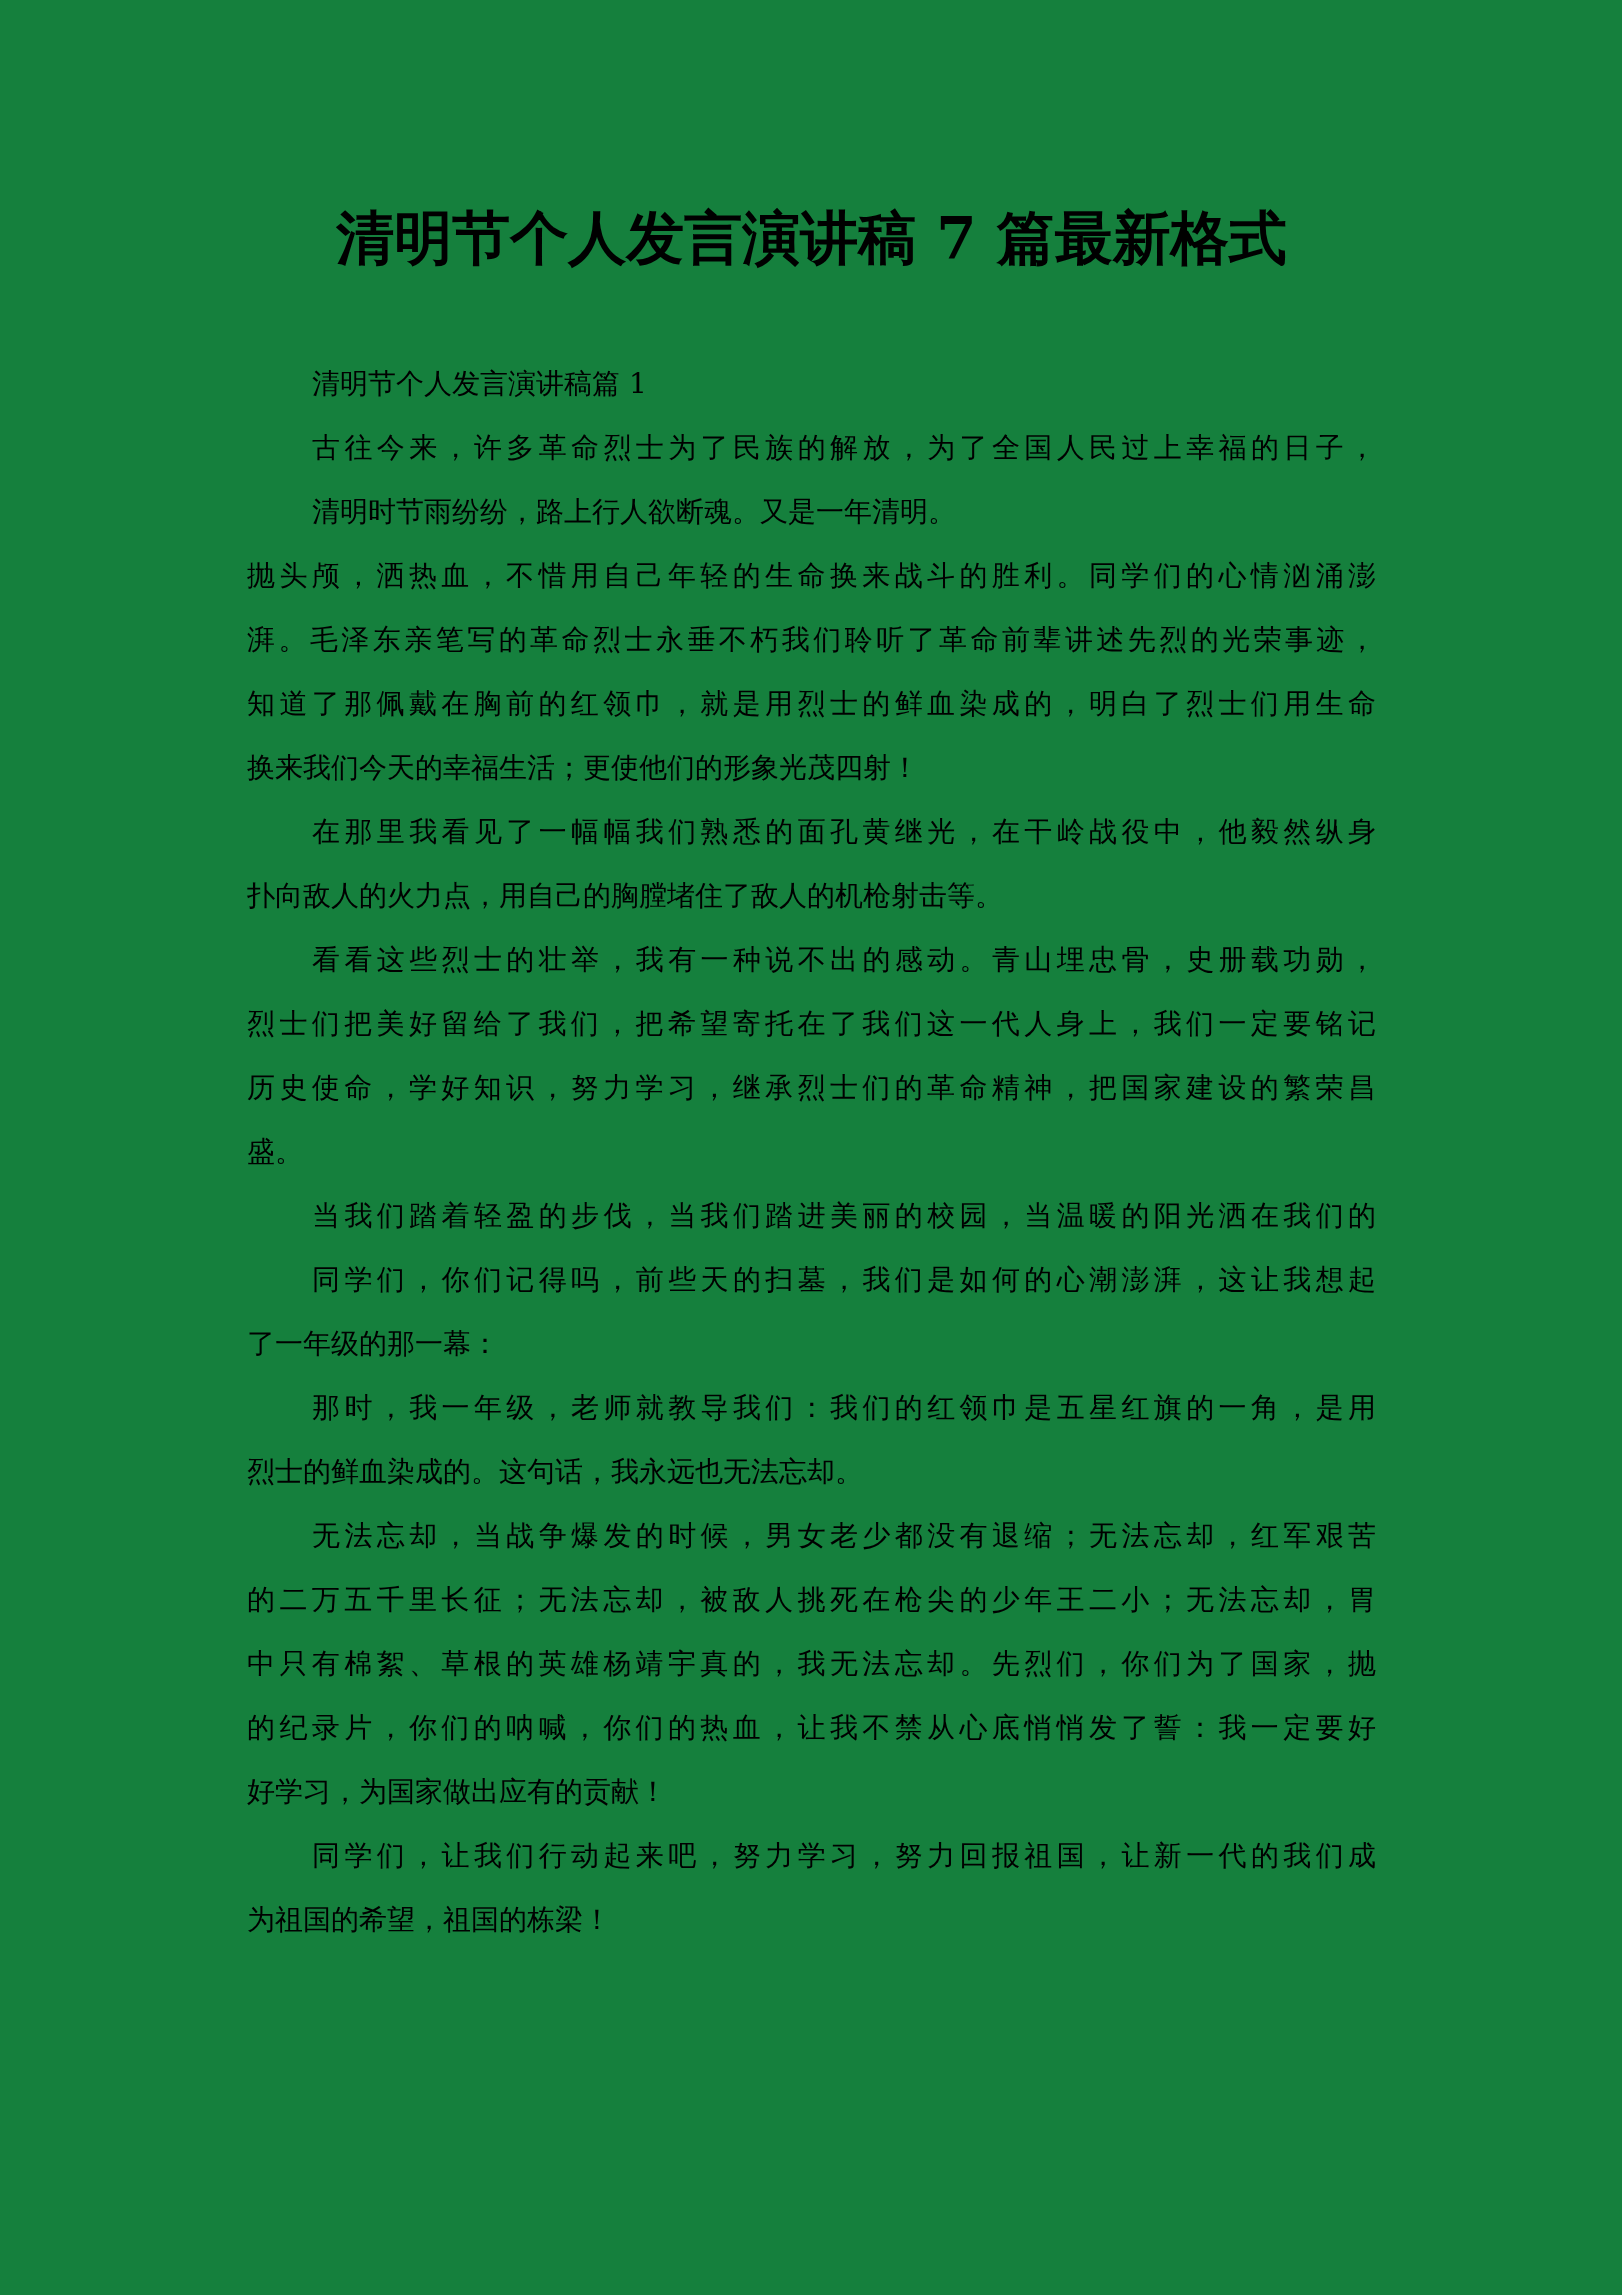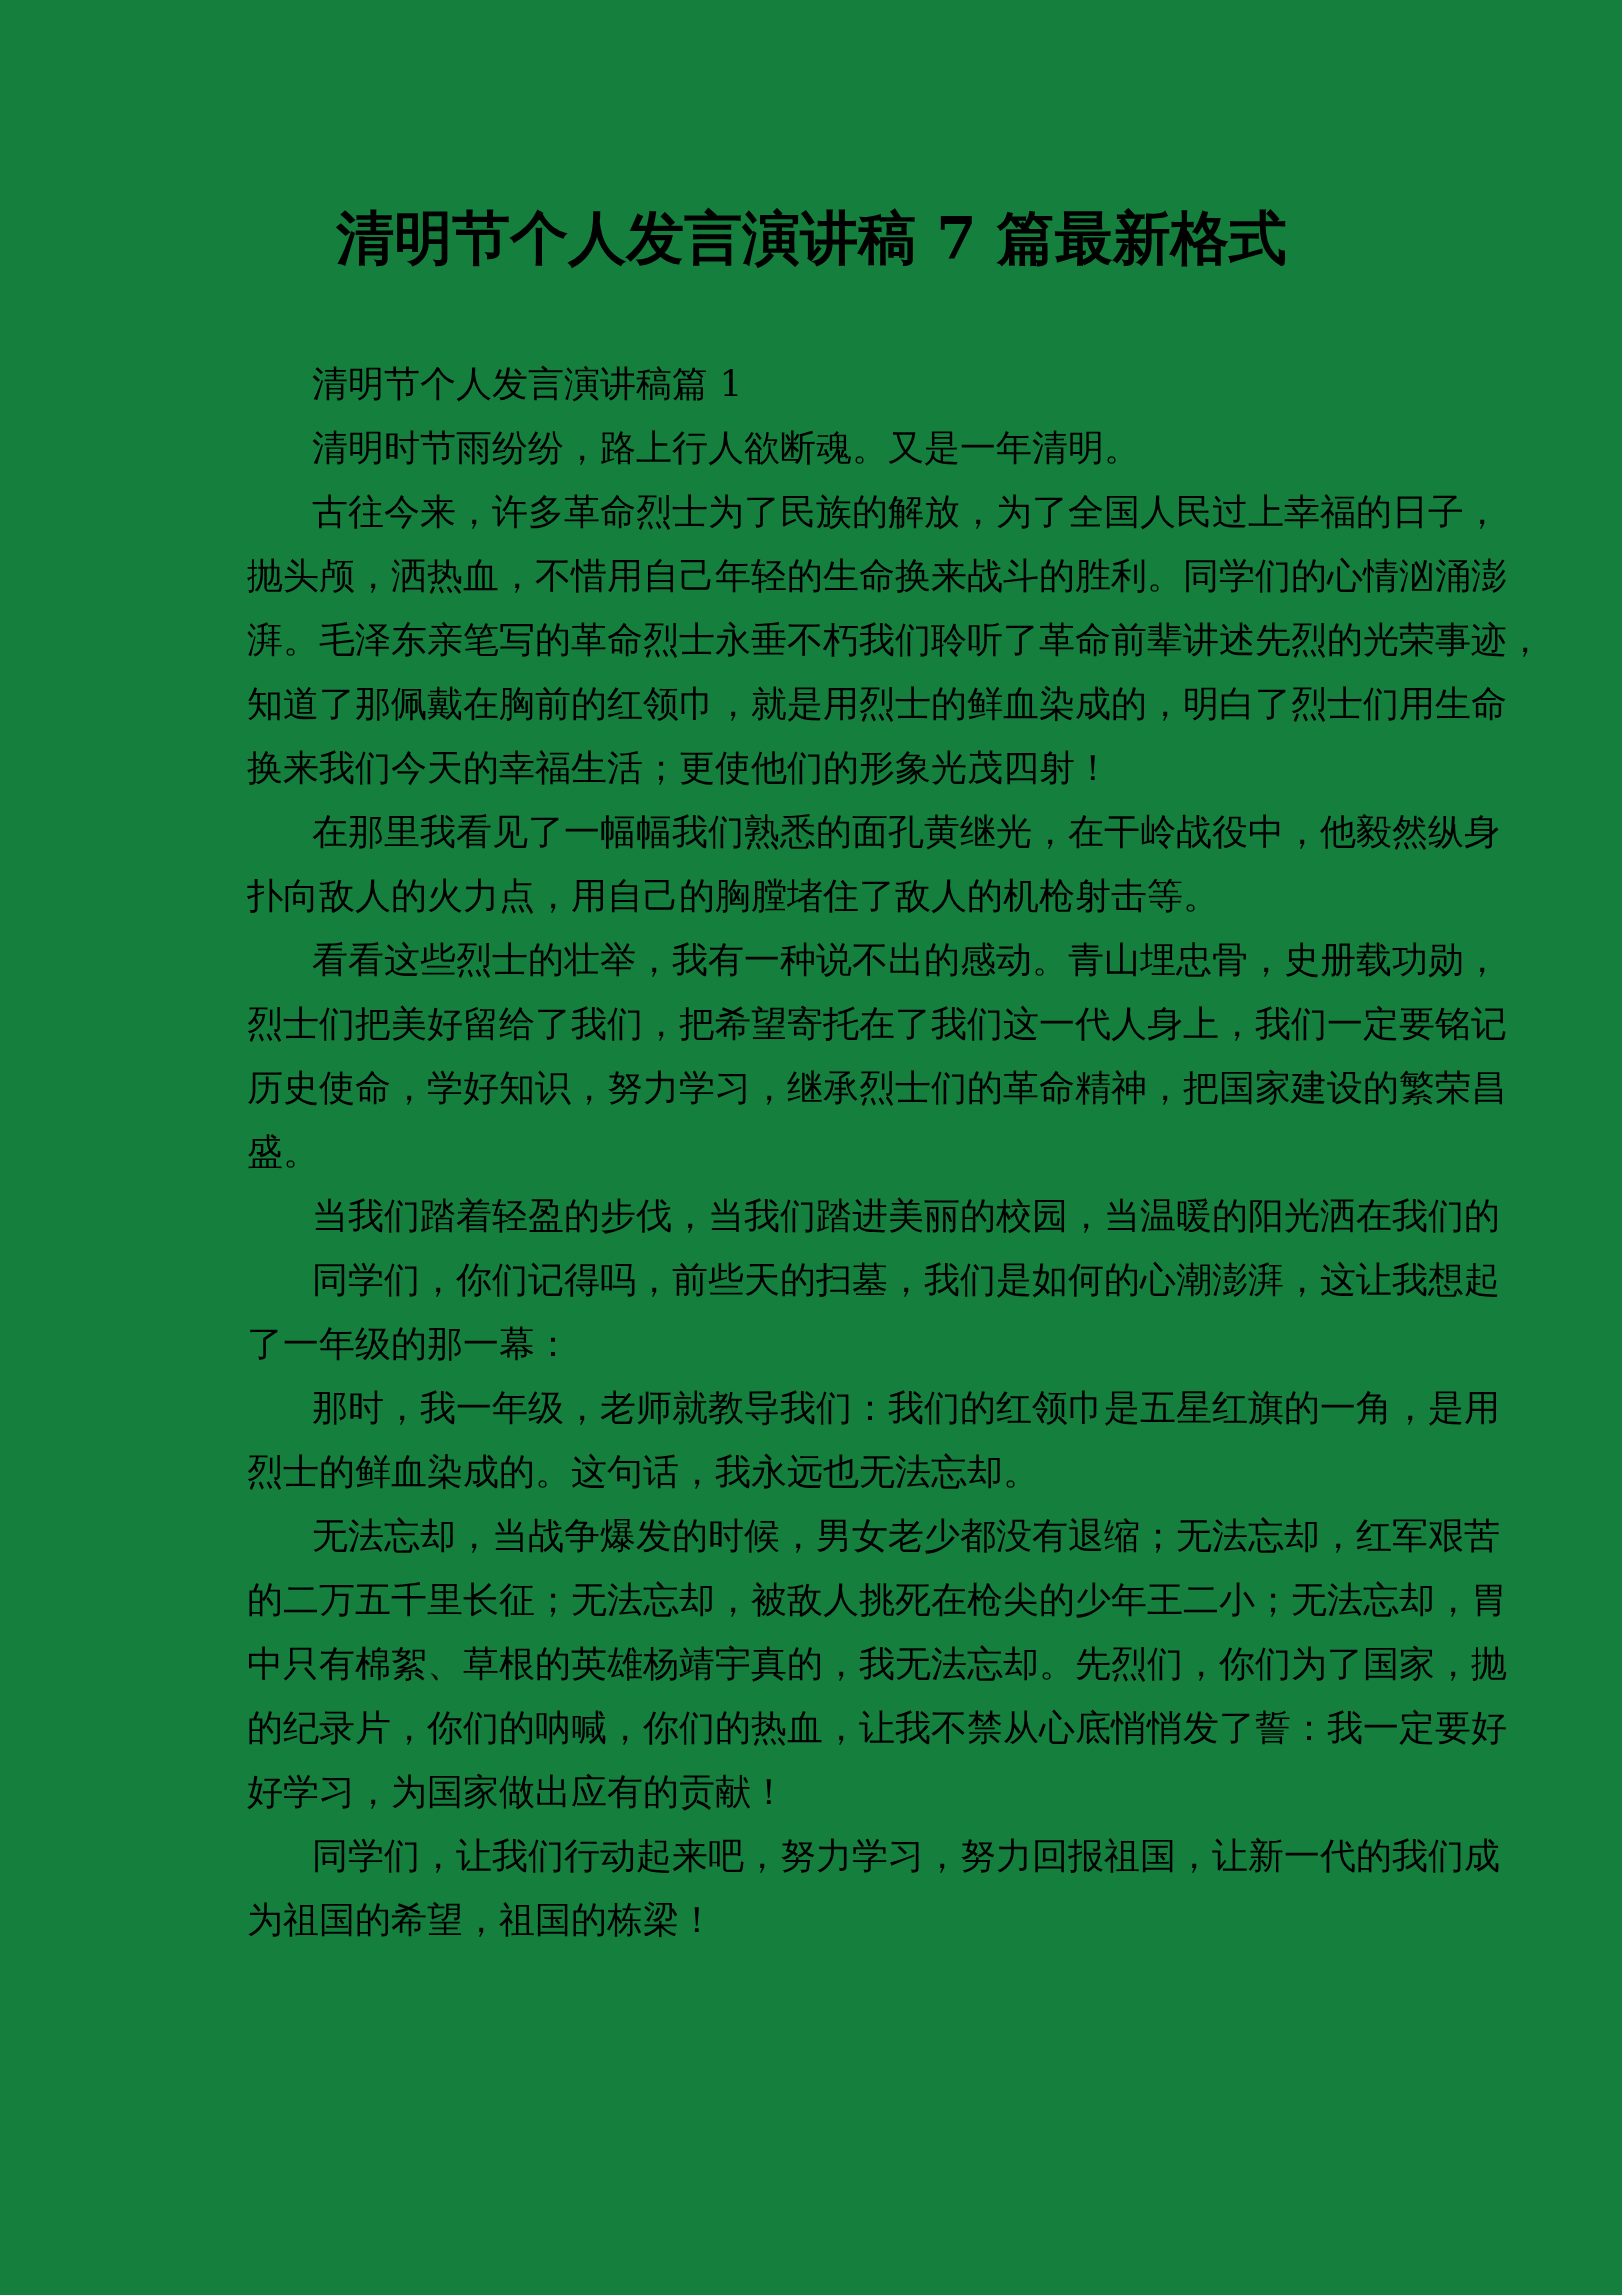--- a/index.html
+++ b/index.html
@@ -35,21 +35,21 @@
       font-weight: bold;
       letter-spacing: 0px;
       white-space: pre;
     }
     .body-text {
       position: absolute;
       left: 247px;
       top: 352px;
       width: 1129px;
       font-family: "DejaVu Serif", "Liberation Serif", serif;
-      font-size: 36px;
+      font-size: 28px;
       line-height: 64px;
     }
     .line {
       display: block;
       height: 64px;
       white-space: nowrap;
       overflow: visible;
       text-align: justify;
       text-align-last: justify;
     }
@@ -67,23 +67,23 @@
 <body>
 
 <div class="page">
 
   <div class="doc-title">清明节个人发言演讲稿 7 篇最新格式</div>
 
   <div class="body-text">
 
     <span class="line indent heading">清明节个人发言演讲稿篇 1</span>
 
+    <span class="line indent">古往今来，许多革命烈士为了民族的解放，为了全国人民过上幸福的日子，</span>
+
     <span class="line indent last">清明时节雨纷纷，路上行人欲断魂。又是一年清明。</span>
-
-    <span class="line indent">古往今来，许多革命烈士为了民族的解放，为了全国人民过上幸福的日子，</span>
     <span class="line">抛头颅，洒热血，不惜用自己年轻的生命换来战斗的胜利。同学们的心情汹涌澎</span>
     <span class="line">湃。毛泽东亲笔写的革命烈士永垂不朽我们聆听了革命前辈讲述先烈的光荣事迹，</span>
     <span class="line">知道了那佩戴在胸前的红领巾，就是用烈士的鲜血染成的，明白了烈士们用生命</span>
     <span class="line last">换来我们今天的幸福生活；更使他们的形象光茂四射！</span>
 
     <span class="line indent">在那里我看见了一幅幅我们熟悉的面孔黄继光，在干岭战役中，他毅然纵身</span>
     <span class="line last">扑向敌人的火力点，用自己的胸膛堵住了敌人的机枪射击等。</span>
 
     <span class="line indent">看看这些烈士的壮举，我有一种说不出的感动。青山埋忠骨，史册载功勋，</span>
     <span class="line">烈士们把美好留给了我们，把希望寄托在了我们这一代人身上，我们一定要铭记</span>

